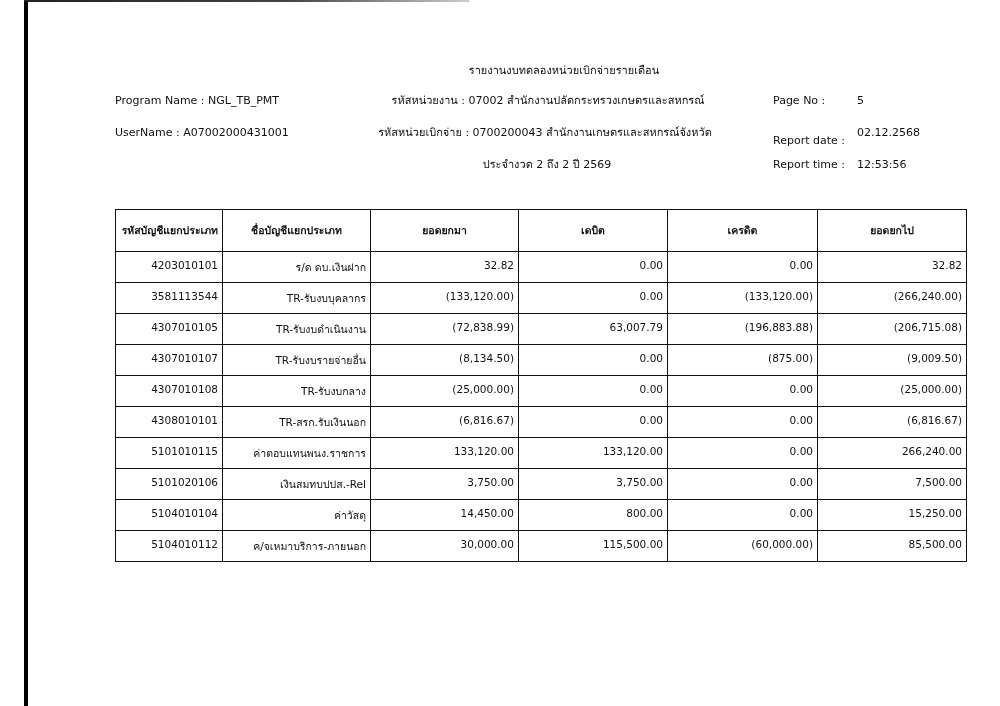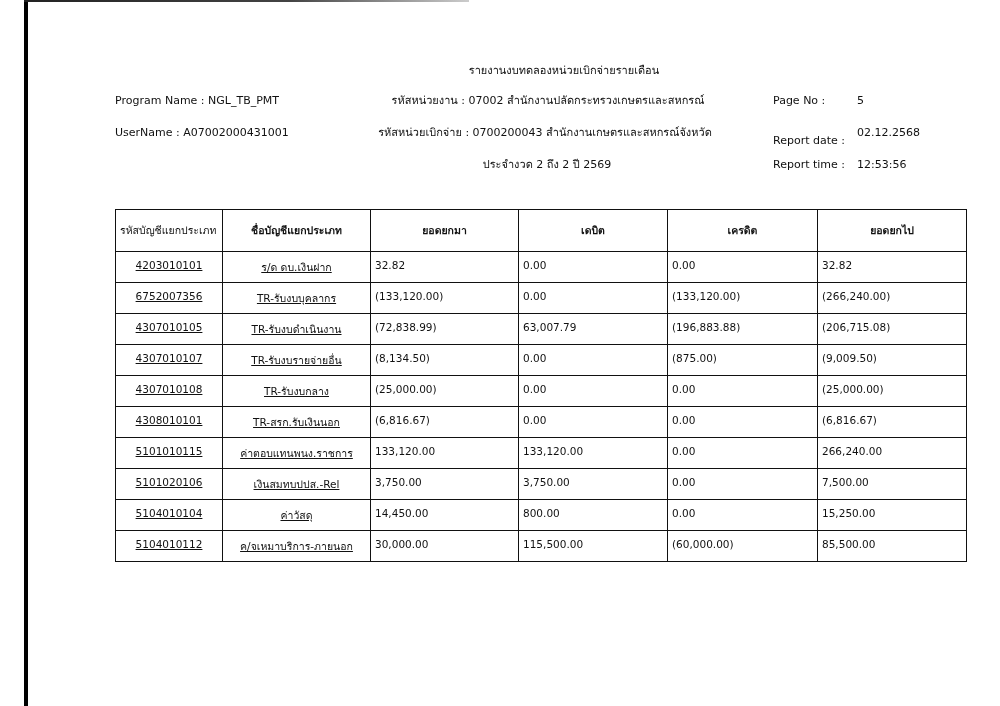--- a/index.html
+++ b/index.html
@@ -8,24 +8,24 @@
   .left-border { position:absolute; left:24px; top:0; width:4px; height:706px; background:#000; }
   .top-border { position:absolute; left:24px; top:0; width:445px; height:2px;
                 background:linear-gradient(to right,#222 0%,#444 60%,#999 85%,#ccc 100%); }
   .txt { position:absolute; font-size:11px; white-space:nowrap; line-height:14px; }
   .center { transform:translateX(-50%); }
   table.report { position:absolute; left:115px; top:209px; border-collapse:collapse;
                  font-size:10.5px; }
   table.report th, table.report td { border:1.4px solid #111; padding:0 4px; height:31px;
                  vertical-align:top; padding-top:7px; box-sizing:border-box; }
   table.report th { height:42px; font-weight:bold; vertical-align:middle; padding-top:0; text-align:center; }
-  table.report th.code-h { font-weight:normal; text-align:left; }
+  table.report th.code-h { font-weight:bold; text-align:right; }
   table.report th.name-h { font-weight:bold; }
-  td.num { text-align:left; padding-right:2px;margin-top:32px; }
-  td.code, td.name { text-align:center;text-decoration:underline; }
+  td.num { text-align:right; padding-right:2px;margin-top:32px; }
+  td.code, td.name { text-align:right; }
 </style>
 </head>
 <body>
 
 <div class="left-border"></div>
 <div class="top-border"></div>
 
 <div class="txt center" style="left:564px; top:64px;text-align:right;">รายงานงบทดลองหน่วยเบิกจ่ายรายเดือน</div>
 
 <div class="txt" style="left:115px; top:94px;">
@@ -70,21 +70,21 @@
   <tbody>
     <tr>
       <td class="code">4203010101</td>
       <td class="name">ร/ด ดบ.เงินฝาก</td>
       <td class="num">32.82</td>
       <td class="num">0.00</td>
       <td class="num">0.00</td>
       <td class="num">32.82</td>
     </tr>
     <tr>
-      <td class="code">6752007356</td>
+      <td class="code">3581113544</td>
       <td class="name">TR-รับงบบุคลากร</td>
       <td class="num">(133,120.00)</td>
       <td class="num">0.00</td>
       <td class="num">(133,120.00)</td>
       <td class="num">(266,240.00)</td>
     </tr>
     <tr>
       <td class="code">4307010105</td>
       <td class="name">TR-รับงบดำเนินงาน</td>
       <td class="num">(72,838.99)</td>

